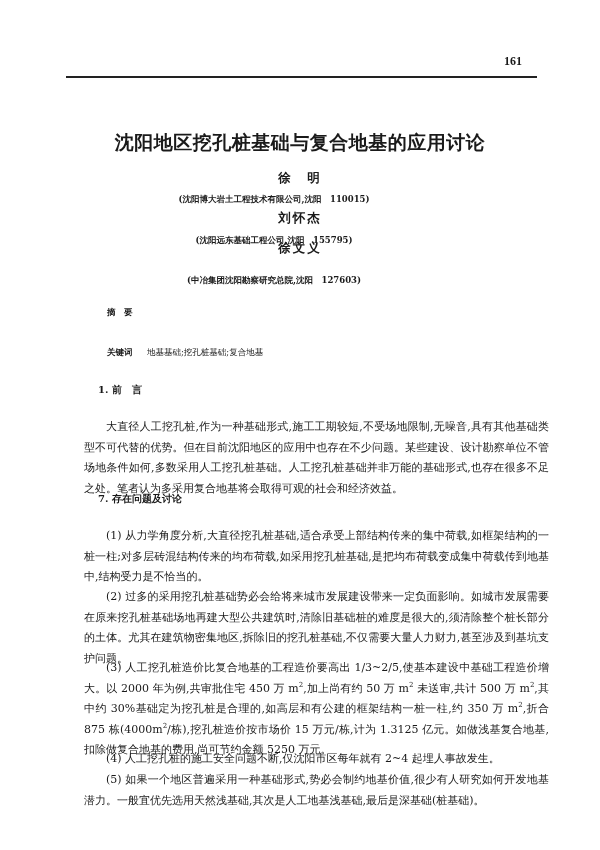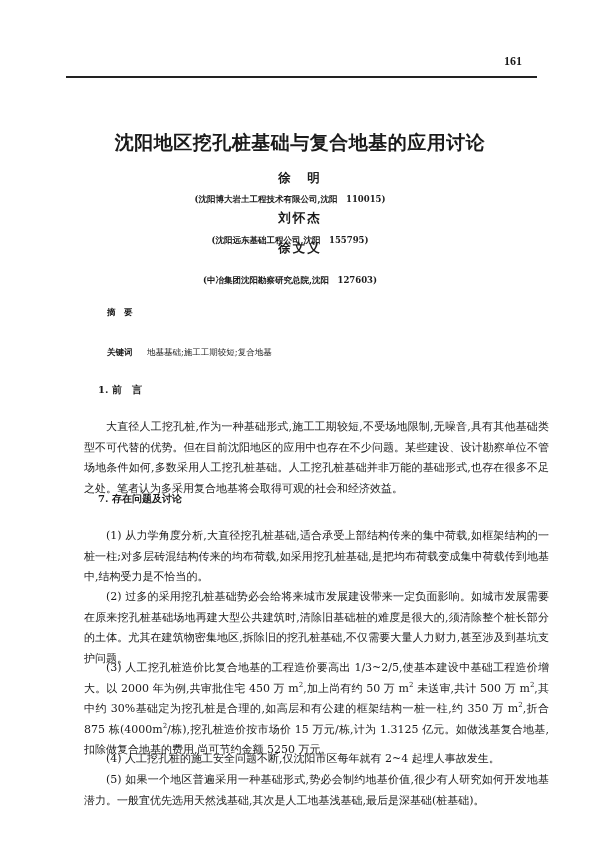--- a/index.html
+++ b/index.html
@@ -16,21 +16,21 @@
   }
   .title {
     position: absolute; left: 0; width: 600px; top: 118px; text-align: center;
     font-family: "DejaVu Sans", sans-serif; font-weight: bold; font-size: 19px; letter-spacing: 0.5px; margin-top: 12px;
   }
   .author {
     position: absolute; left: 0; width: 600px; text-align: center;
     font-weight: bold; font-size: 12.5px; letter-spacing: 2px;
   }
   .affil {
-    position: absolute; left: 16px; width: 548px; text-align: center;
+    position: absolute; left: 0; width: 548px; text-align: center;
     font-weight: bold; font-size: 8.5px;
   }
   .abs-row { position: absolute; left: 107px; font-size: 8.5px; font-weight: bold; line-height: 15px; }
   .abs-label { position: absolute; left: 0; top: 0; width: 40px; }
   .abs-text { position: absolute; left: 40px; top: 0; width: 370px; font-weight: normal; }
   .section-heading {
     position: absolute; left: 98px; font-size: 10px; font-weight: bold;
   }
   .para {
     position: absolute; left: 72px; width: 465px; font-size: 11px; line-height: 20.5px;
@@ -53,21 +53,21 @@
 <div class="author" style="top:240px;">徐文义</div>
 <div class="affil" style="top:275px;">(中冶集团沈阳勘察研究总院,沈阳　127603)</div>
 
 <div class="abs-row" style="top:305px;">
   <span class="abs-label">摘　要</span>
   <div class="abs-text">
   </div>
 </div>
 <div class="abs-row" style="top:345px;">
   <span class="abs-label">关键词</span>
-  <span class="abs-text">地基基础;施工工期较短;复合地基</span>
+  <span class="abs-text">地基基础;挖孔桩基础;复合地基</span>
 </div>
 
 <div class="section-heading" style="top:383px;">1. 前　言</div>
 <p class="para" style="top:405px;">大直径人工挖孔桩,作为一种基础形式,施工工期较短,不受场地限制,无噪音,具有其他基础类型不可代替的优势。但在目前沈阳地区的应用中也存在不少问题。某些建设、设计勘察单位不管场地条件如何,多数采用人工挖孔桩基础。人工挖孔桩基础并非万能的基础形式,也存在很多不足之处。笔者认为多采用复合地基将会取得可观的社会和经济效益。</p>
 
 <div class="section-heading" style="top:492px;">7. 存在问题及讨论</div>
 <p class="para" style="top:514px;">(1) 从力学角度分析,大直径挖孔桩基础,适合承受上部结构传来的集中荷载,如框架结构的一桩一柱;对多层砖混结构传来的均布荷载,如采用挖孔桩基础,是把均布荷载变成集中荷载传到地基中,结构受力是不恰当的。</p>
 <p class="para" style="top:575px;">(2) 过多的采用挖孔桩基础势必会给将来城市发展建设带来一定负面影响。如城市发展需要在原来挖孔桩基础场地再建大型公共建筑时,清除旧基础桩的难度是很大的,须清除整个桩长部分的土体。尤其在建筑物密集地区,拆除旧的挖孔桩基础,不仅需要大量人力财力,甚至涉及到基坑支护问题。</p>
 <p class="para" style="top:646px;"><span>(3) 人工挖孔桩造价比复合地基的工程造价要高出 1/3~2/5,使基本建设中基础工程造价增大。以 2000 年为例,共审批住宅 450 万 m</span><span class="sup">2</span><span>,加上尚有约 50 万 m</span><span class="sup">2</span><span> 未送审,共计 500 万 m</span><span class="sup">2</span><span>,其中约 30%基础定为挖孔桩是合理的,如高层和有公建的框架结构一桩一柱,约 350 万 m</span><span class="sup">2</span><span>,折合 875 栋(4000m</span><span class="sup">2</span><span>/栋),挖孔桩造价按市场价 15 万元/栋,计为 1.3125 亿元。如做浅基复合地基,扣除做复合地基的费用,尚可节约金额 5250 万元。</span></p>
 <p class="para" style="top:737px;">(4) 人工挖孔桩的施工安全问题不断,仅沈阳市区每年就有 2~4 起埋人事故发生。</p>

